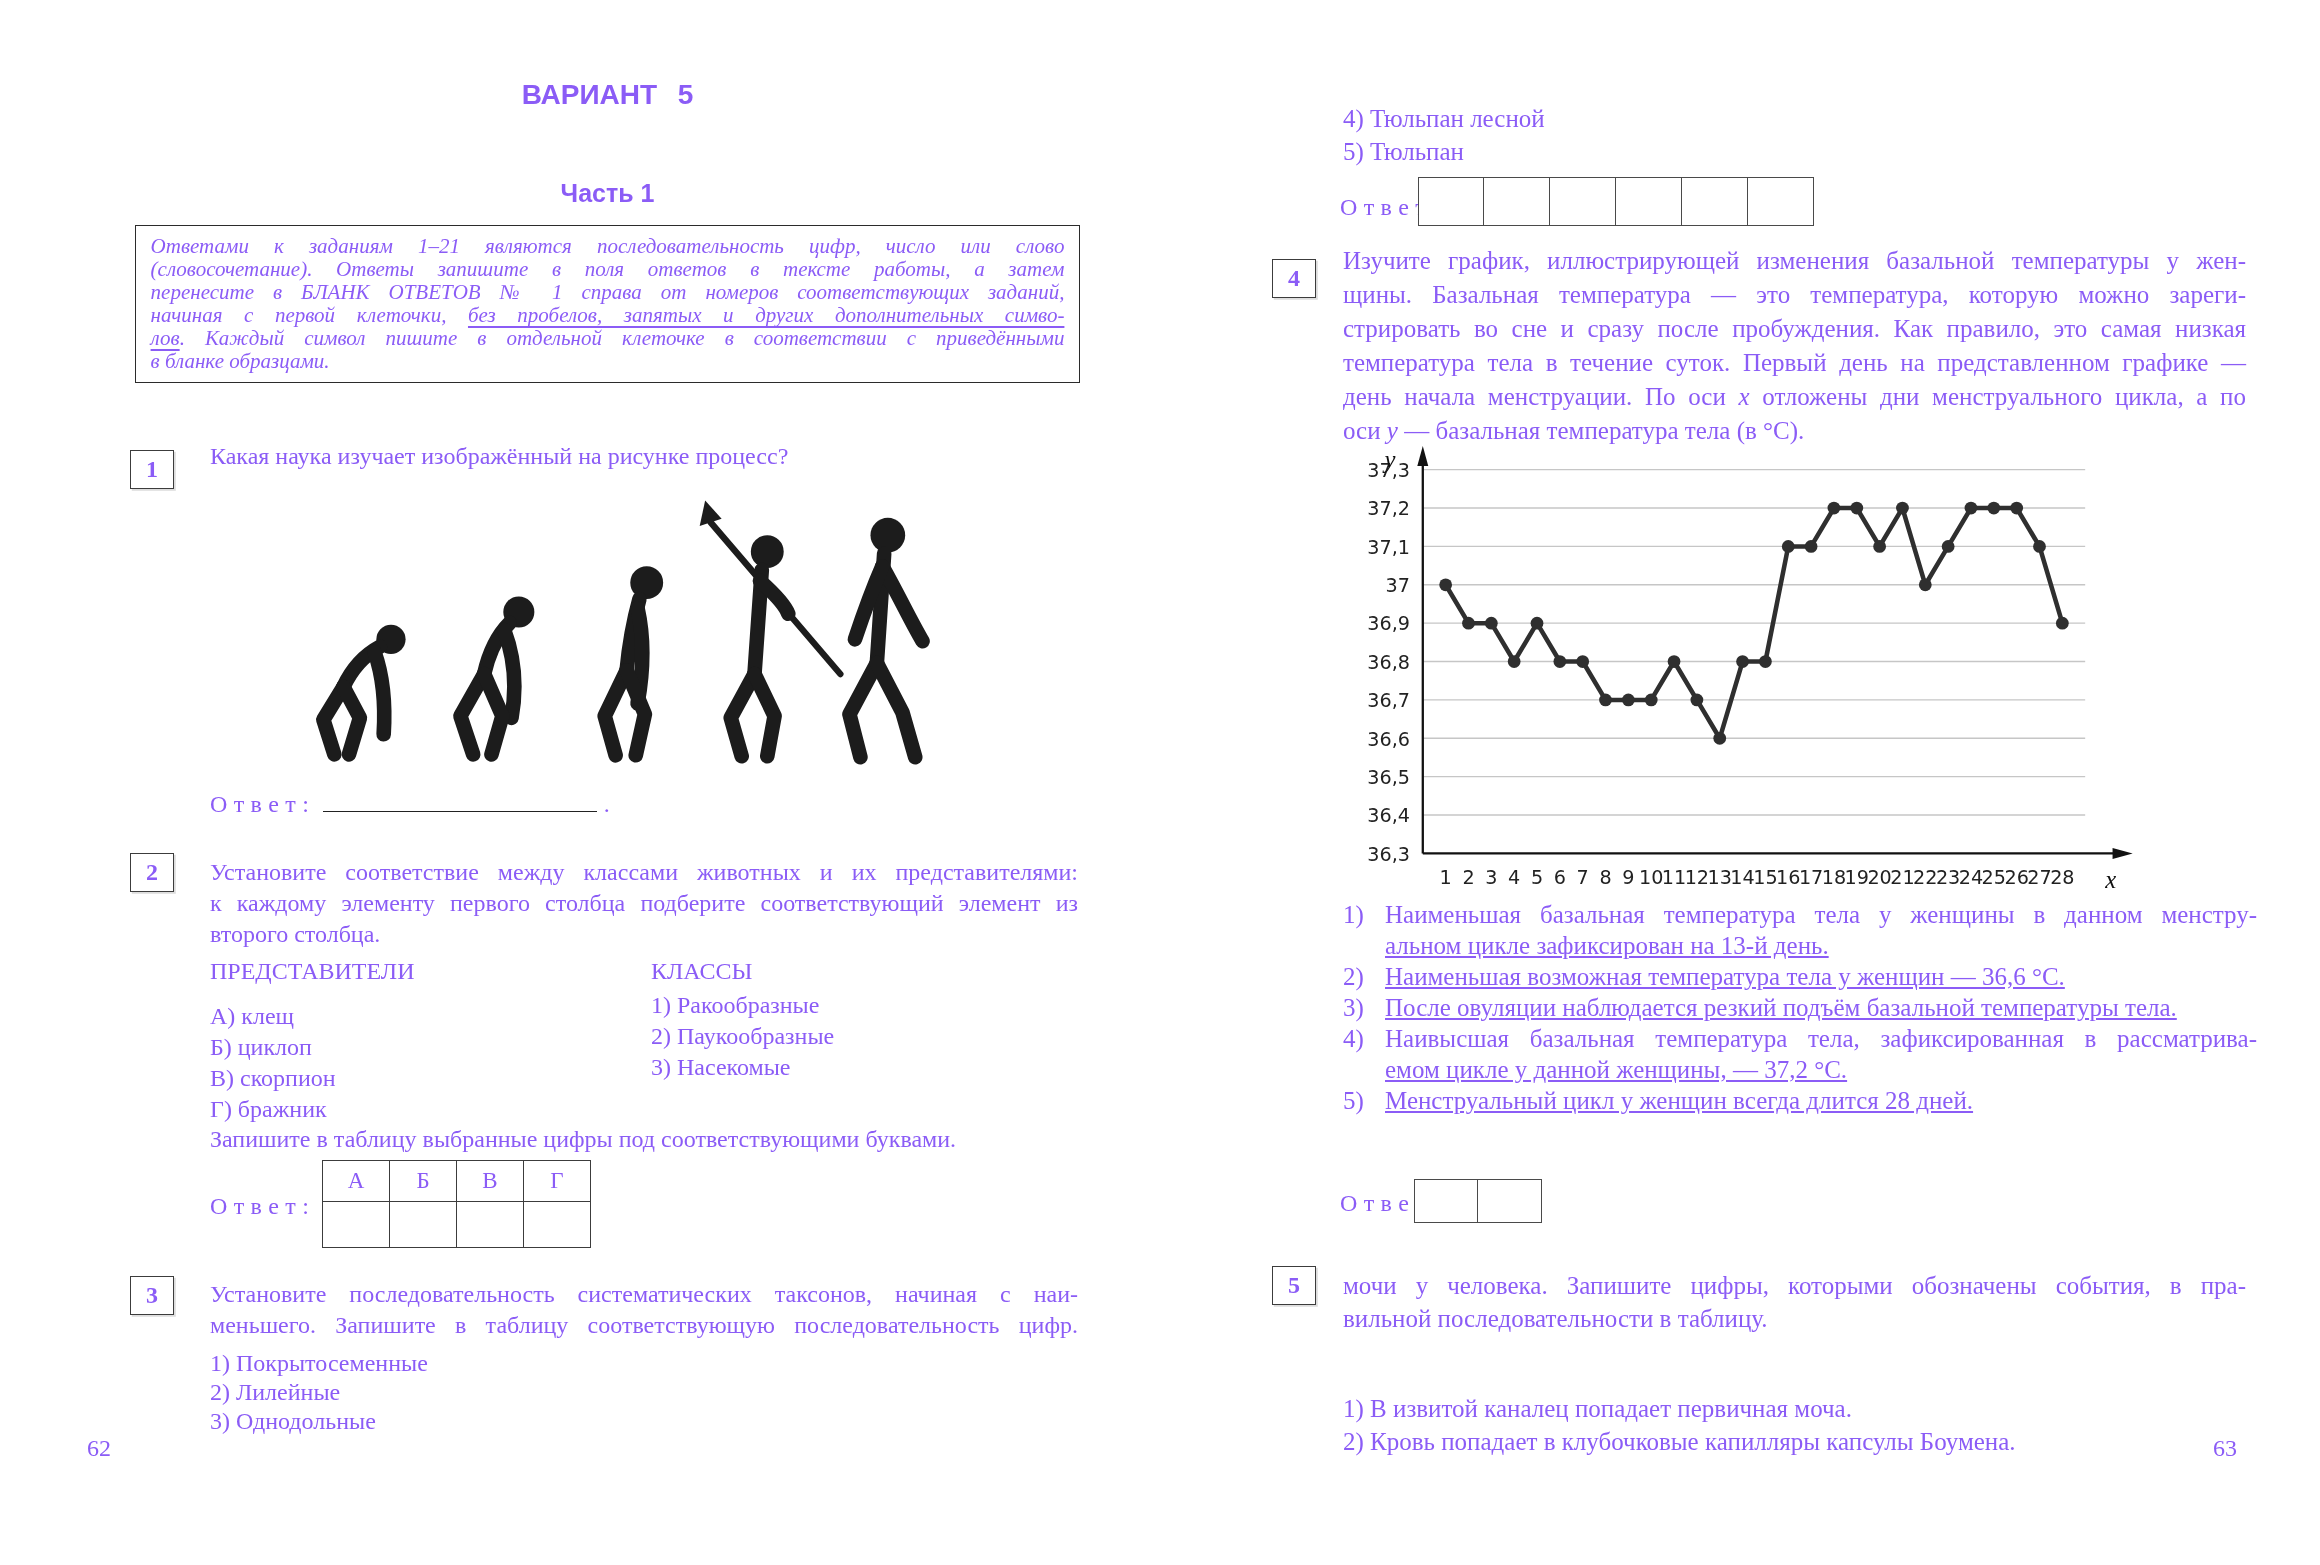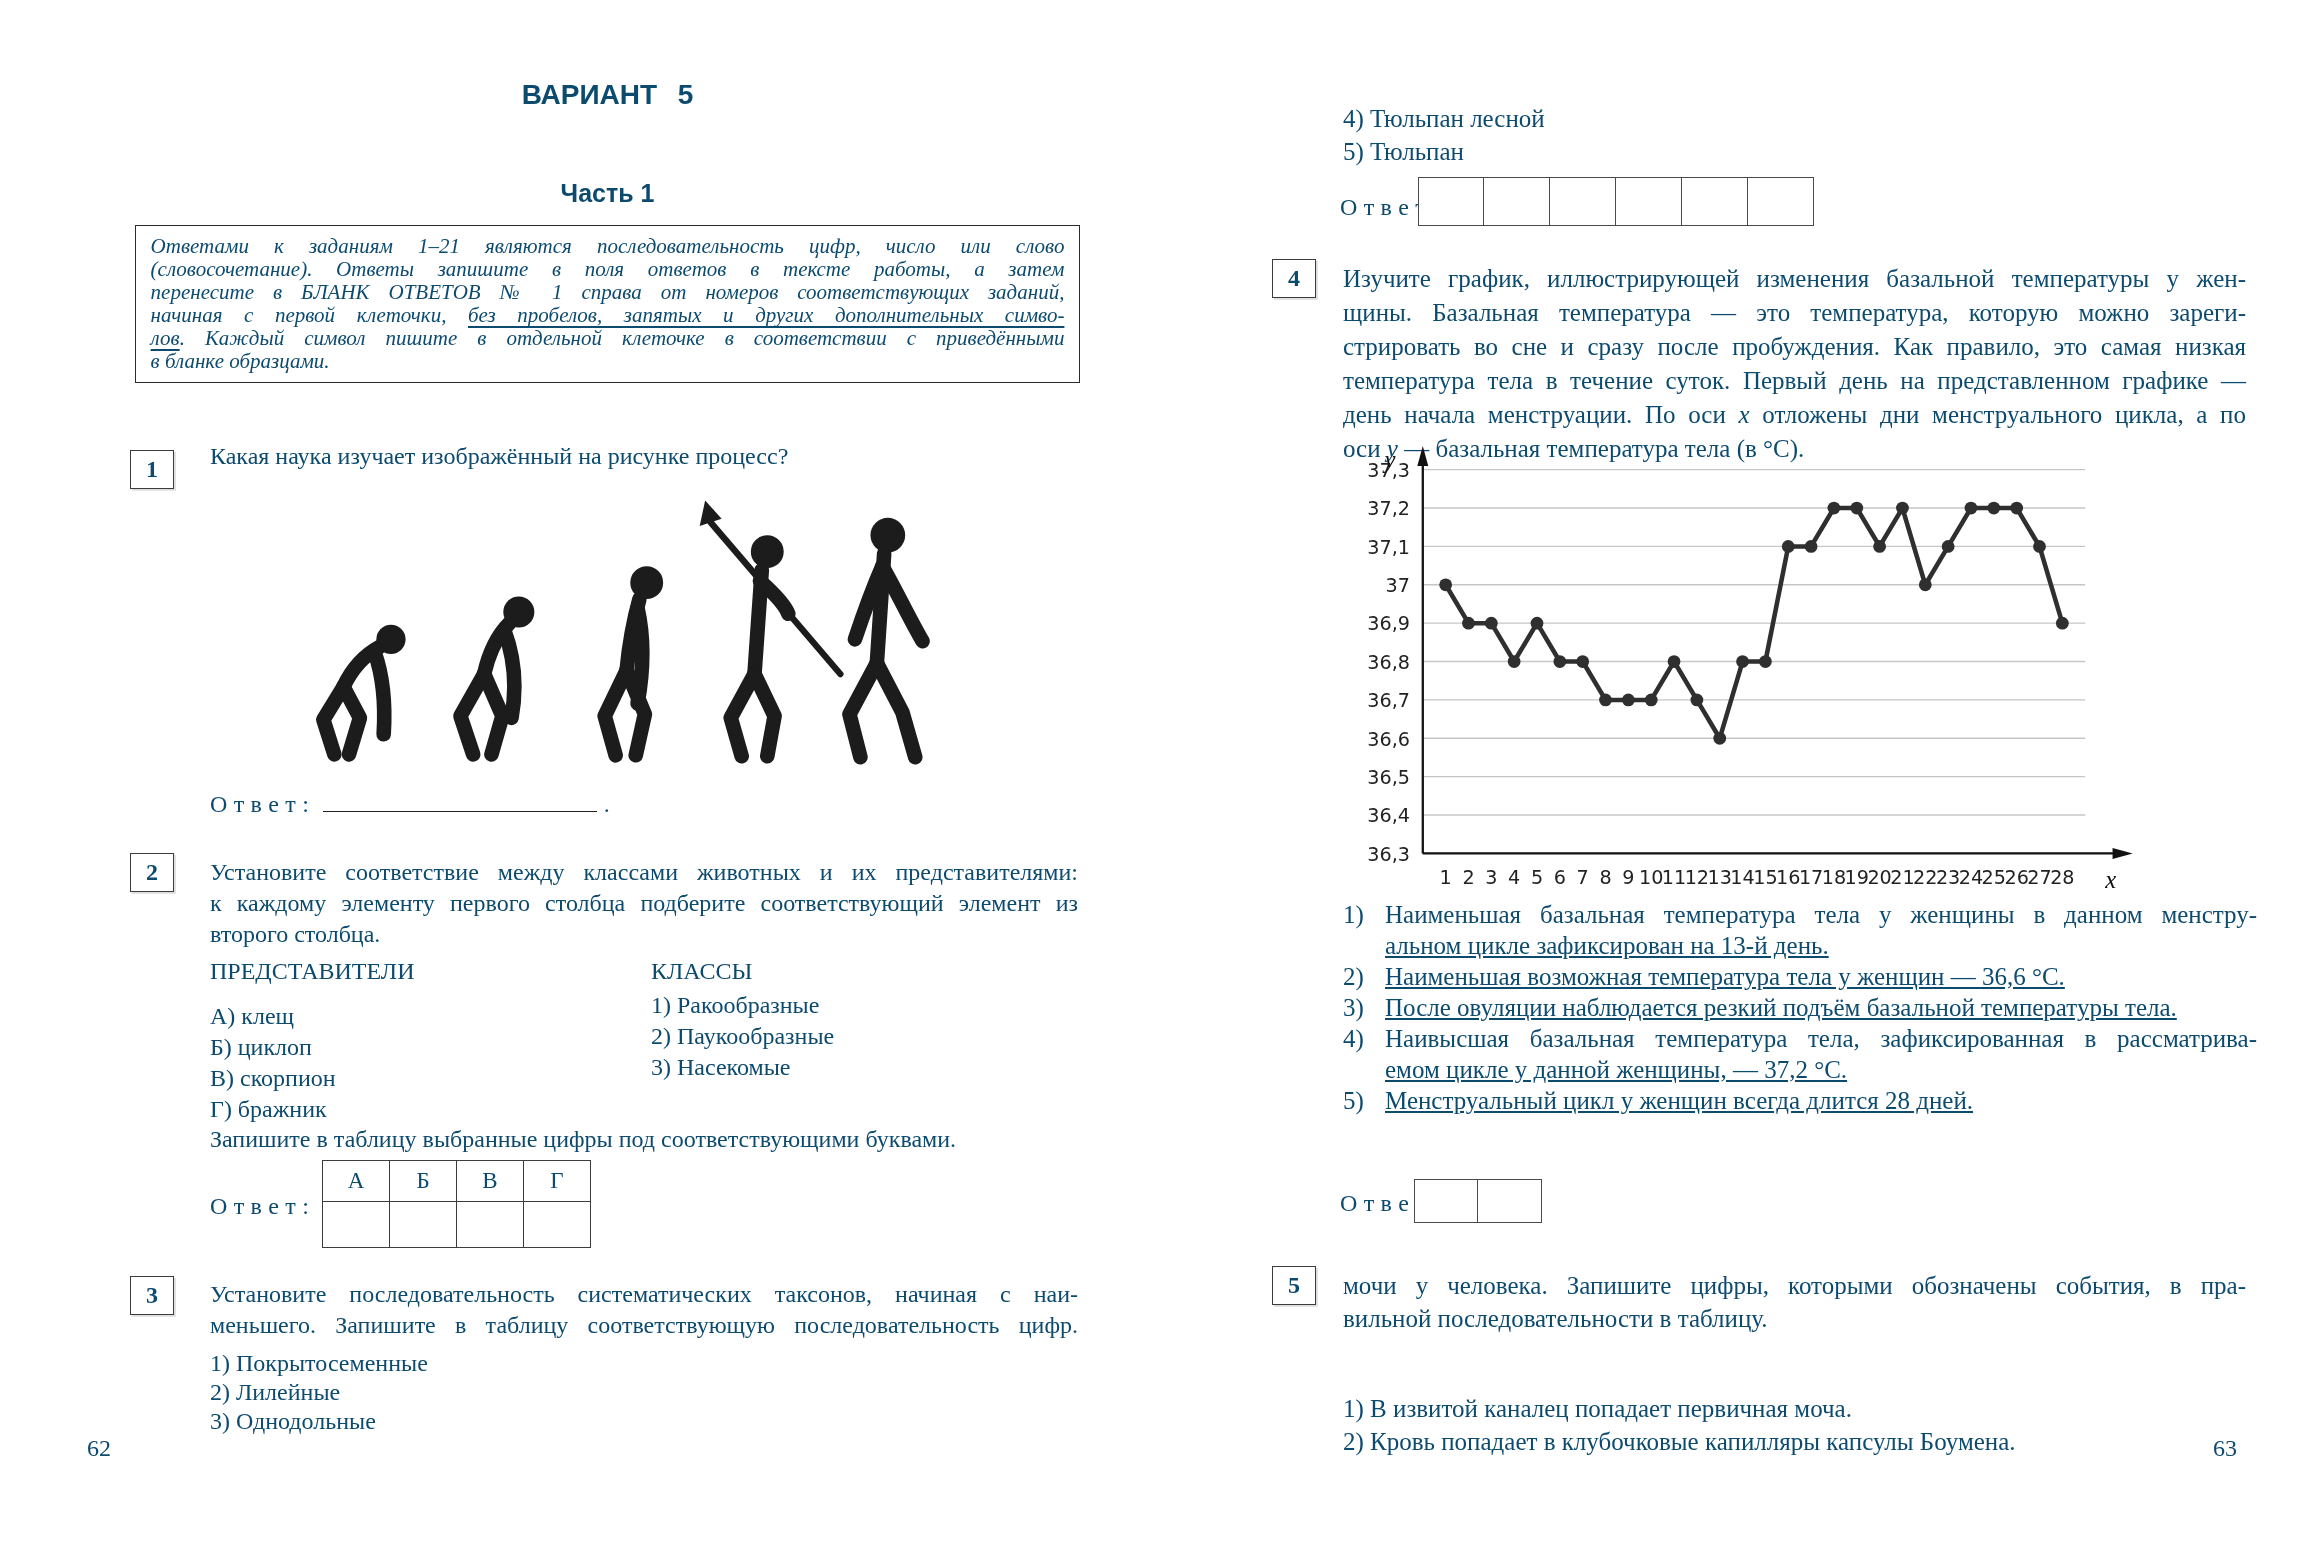--- a/index.html
+++ b/index.html
@@ -1,17 +1,17 @@
 <!DOCTYPE html>
 <html style="font-size:14.6px"><head>
 <meta charset="utf-8">
 <style>
   html,body { margin:0; padding:0; background:#e8e8e8; }
   #canvas { position:relative; width:2321px; height:1565px; background:#ffffff;
-            font-family:"Liberation Serif","DejaVu Serif",serif; color:#0c4a6e; overflow:hidden; }
+            font-family:"Liberation Serif","DejaVu Serif",serif; color:#8b5cf6; overflow:hidden; }
   .abs { position:absolute; }
   .sansbold { font-family:"Liberation Sans","DejaVu Sans",sans-serif; font-weight:bold; }
   .center { text-align:center; }
   .qbox { position:absolute; width:42px; height:37px; border:1.4px solid #3c3c3c;
           font-weight:bold; font-size:24px; line-height:37px; text-align:center; background:#fff;
           box-shadow:1.8px 1.8px 0 rgba(120,120,120,.25); }
   .par { position:absolute; font-size:24px; }
   .par .ln, .instr .ln { white-space:nowrap; text-align:justify; text-align-last:justify; text-justify:inter-word; }
   .par .ln.last, .instr .ln.last { text-align-last:left; }
   .rp { font-size:25px; }
@@ -178,21 +178,21 @@
   <div class="cells" style="left:1418px; top:177px;">
       <div class="cell"></div>
       <div class="cell"></div>
       <div class="cell"></div>
       <div class="cell"></div>
       <div class="cell"></div>
       <div class="cell"></div>
     </div>
 
   <div class="qbox" style="left:1272px; top:259px;">4</div>
-  <div class="par rp lh37" style="left:1343px; top:262px; width:903px;font-family:Liberation Serif, serif;">
+  <div class="par rp lh37" style="left:1343px; top:244px; width:903px;font-family:Liberation Serif, serif;">
       <div class="ln">Изучите график, иллюстрирующей изменения базальной температуры у жен-</div>
       <div class="ln">щины. Базальная температура — это температура, которую можно зареги-</div>
       <div class="ln">стрировать во сне и сразу после пробуждения. Как правило, это самая низкая</div>
       <div class="ln">температура тела в течение суток. Первый день на представленном графике —</div>
       <div class="ln">день начала менструации. По оси <i>x</i> отложены дни менструального цикла, а по</div>
       <div class="ln last">оси <i>y</i> — базальная температура тела (в °С).</div>
     </div>
 
   <svg class="abs" id="chart" style="left:1336px; top:444px;" width="804" height="457" viewBox="0 0 880 500">
       <line x1="95" y1="405.99999999999943" x2="820" y2="405.99999999999943" stroke="#c6c6c6" stroke-width="1.5"></line>

